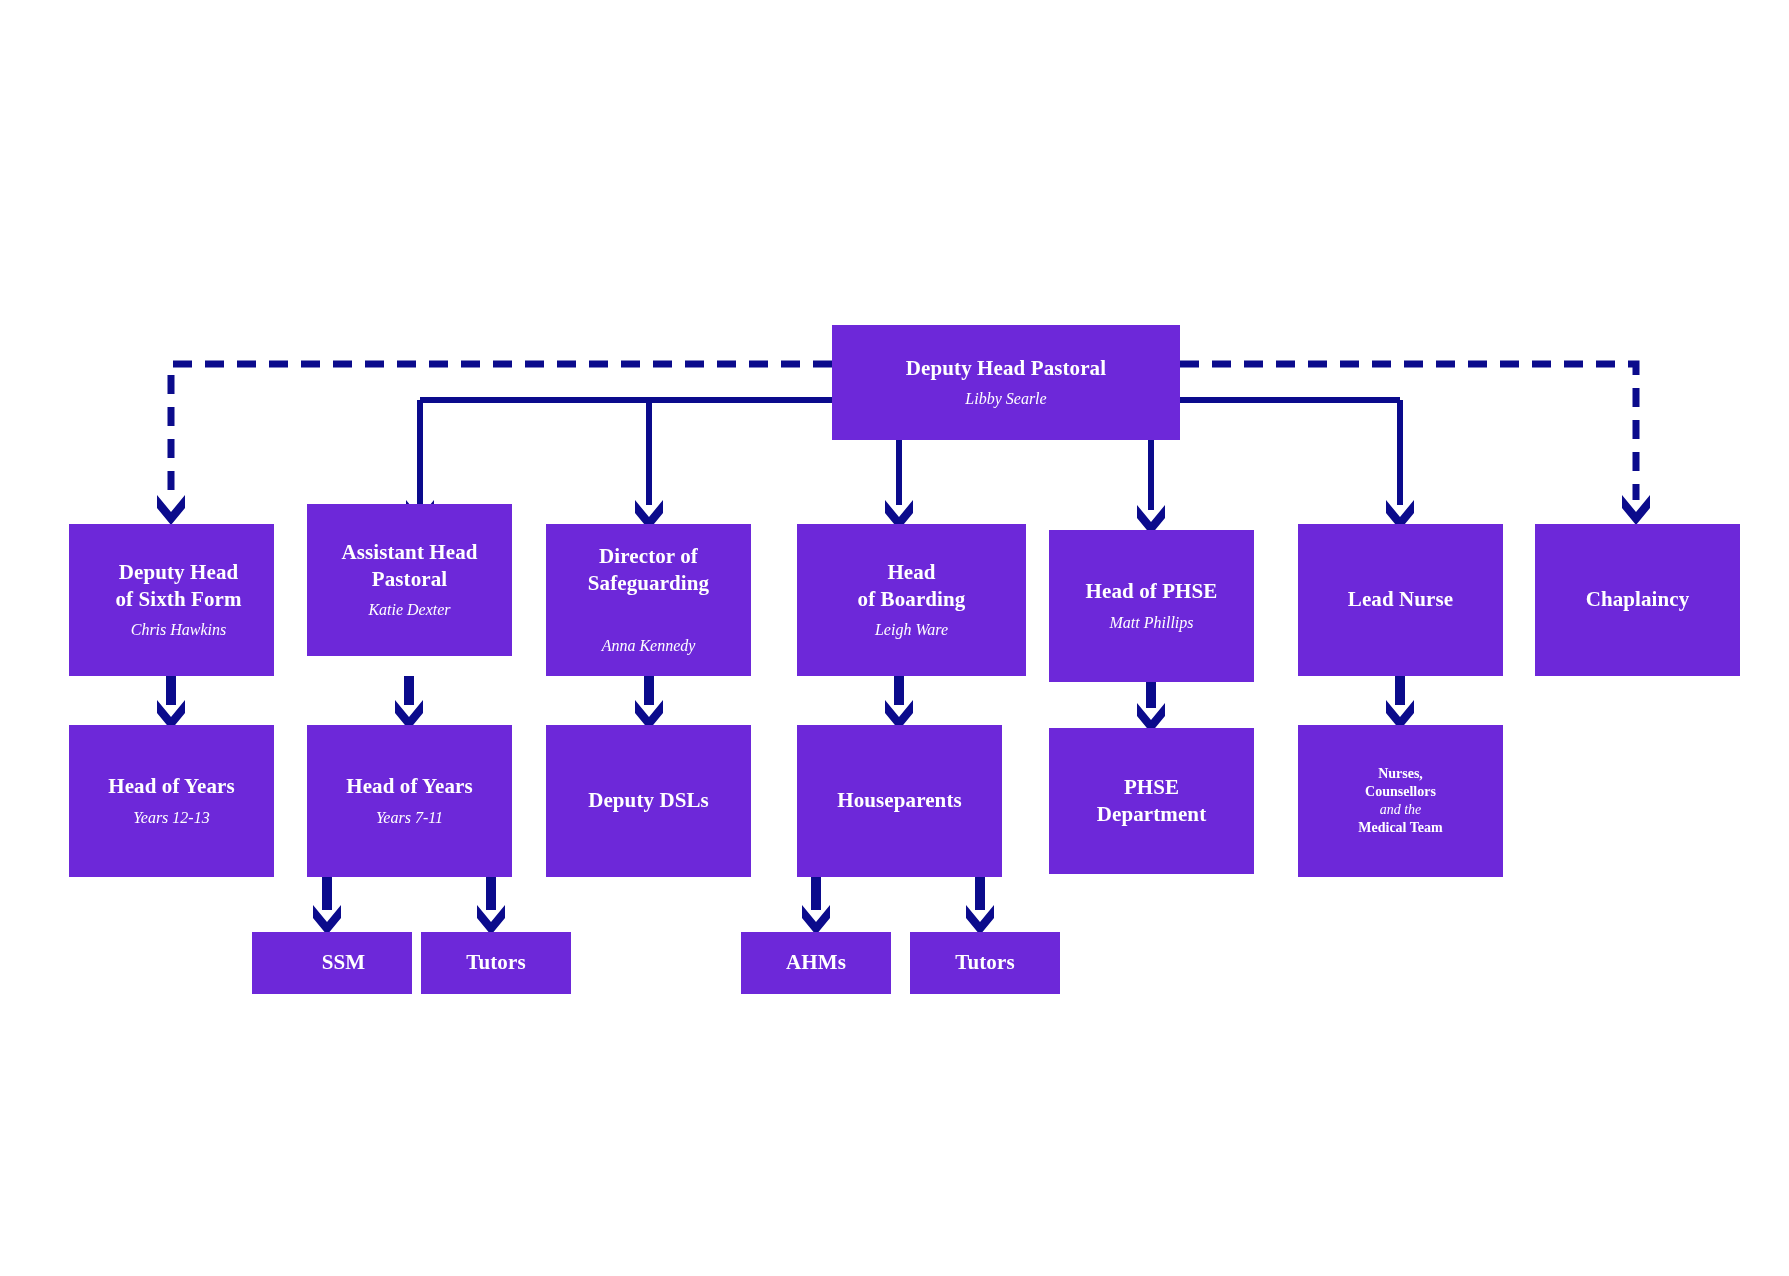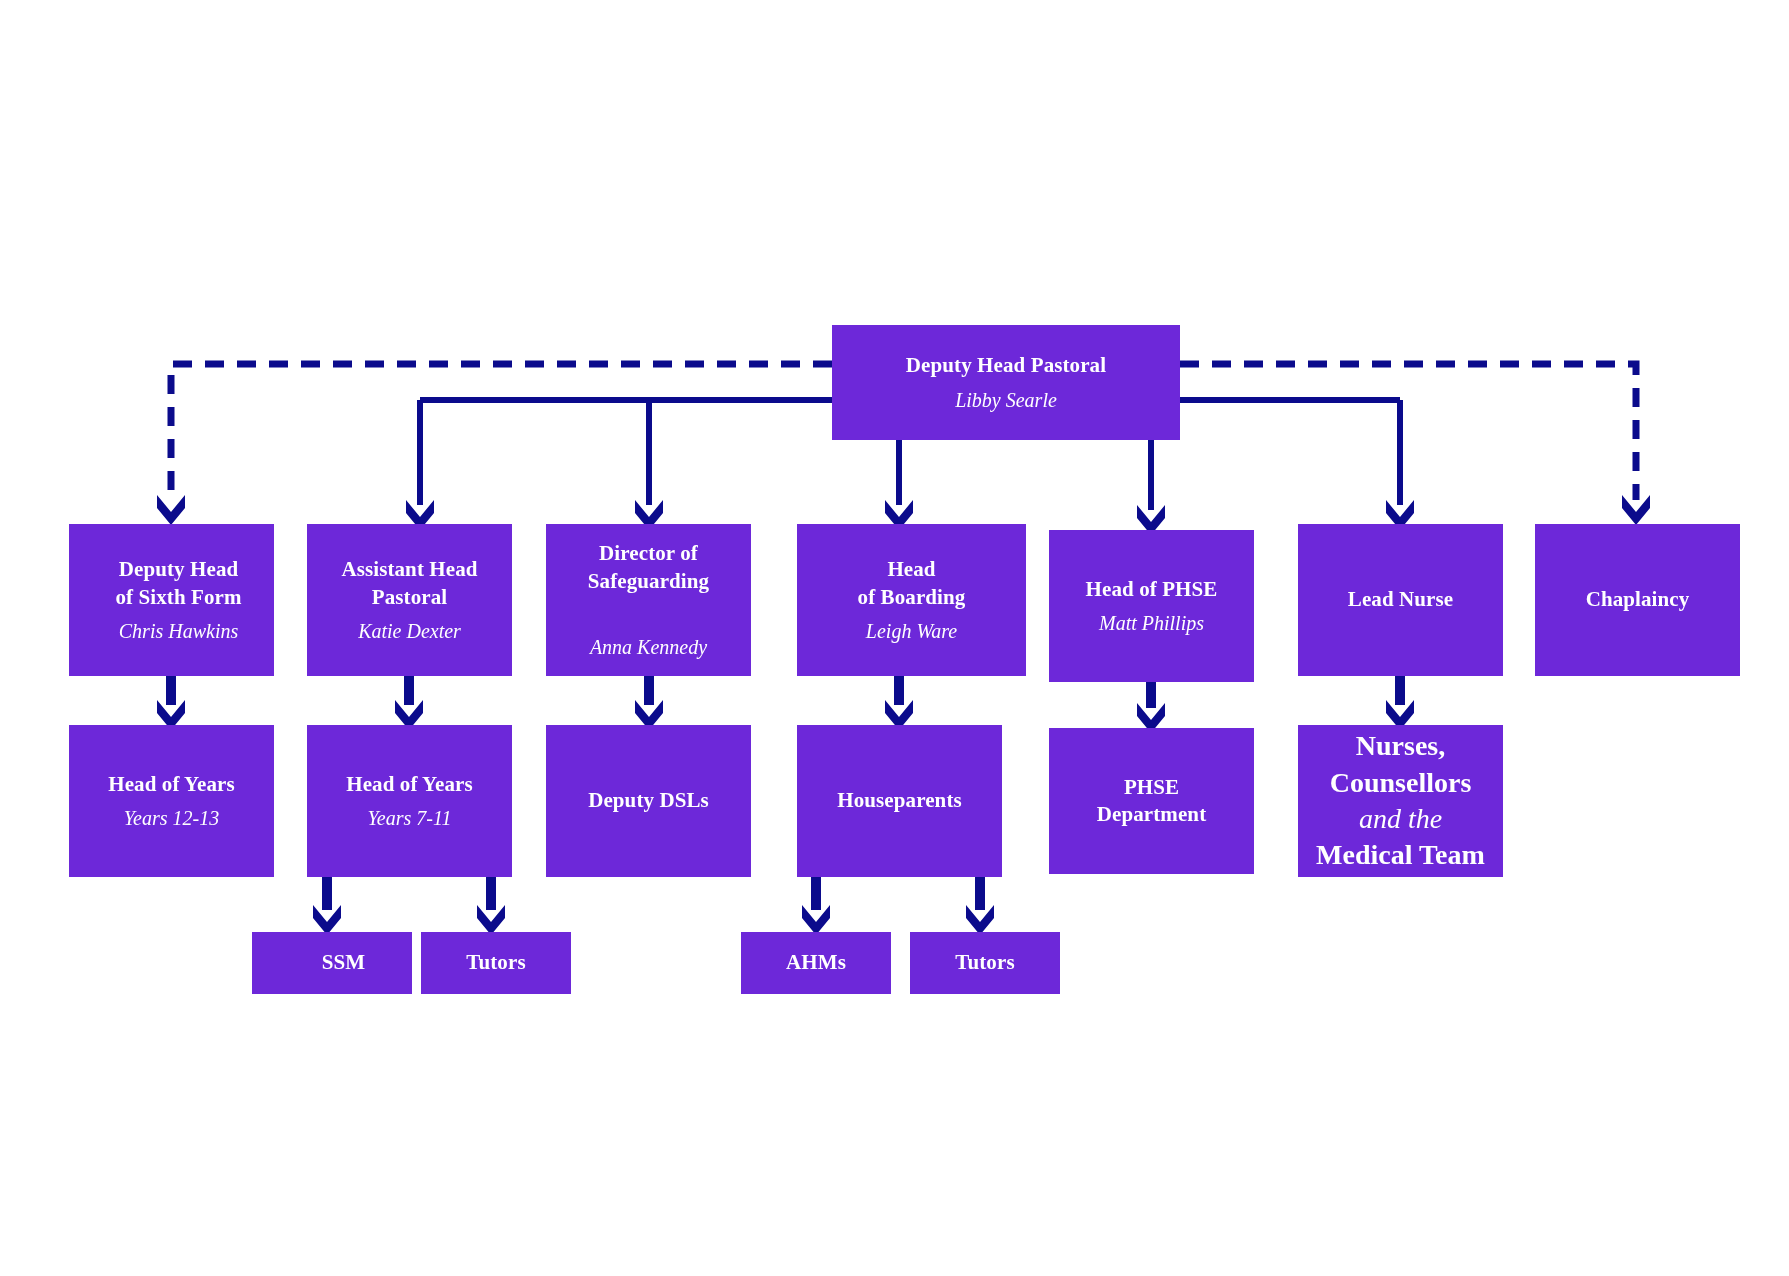--- a/index.html
+++ b/index.html
@@ -36,27 +36,27 @@
     z-index: 2;
   }
   .node .ttl {
     font-weight: bold;
     font-size: 21px;
     letter-spacing: 0.1px;
     white-space: pre-line;
   }
   .node .sub {
     font-style: italic;
-    font-size: 20px;
+    font-size: 16px;
     font-weight: normal;
     margin-top: 7px;
     white-space: pre-line;
   }
   
-  .node .mixline { font-weight: bold; font-size: 28px; }
+  .node .mixline { font-weight: bold; font-size: 14px; }
   .node .mixline em { font-weight: normal; }
 </style>
 </head>
 <body>
 
 <div id="chart">
 
   <svg class="connectors" viewBox="0 0 1789 1276" xmlns="http://www.w3.org/2000/svg">
     <defs>
       <marker id="arw" markerWidth="10" markerHeight="9" refX="2.2" refY="4.5" orient="auto" markerUnits="strokeWidth">
@@ -138,21 +138,21 @@
     <div class="ttl">Deputy Head Pastoral</div>
     <div class="sub">Libby Searle</div>
   </div>
 
   <div class="node" style="left:69px; top:524px; width:205px; height:152px;padding-left:20px;">
     <div class="ttl">Deputy Head
 of Sixth Form</div>
     <div class="sub">Chris Hawkins</div>
   </div>
 
-  <div class="node" style="left:307px; top:524px; width:205px; height:152px;">
+  <div class="node" style="left:307px; top:504px; width:205px; height:152px;">
     <div class="ttl">Assistant Head
 Pastoral</div>
     <div class="sub">Katie Dexter</div>
   </div>
 
   <div class="node" style="left:546px; top:524px; width:205px; height:152px;gap:32px;">
     <div class="ttl">Director of
 Safeguarding</div>
     <div class="sub">Anna Kennedy</div>
   </div>

